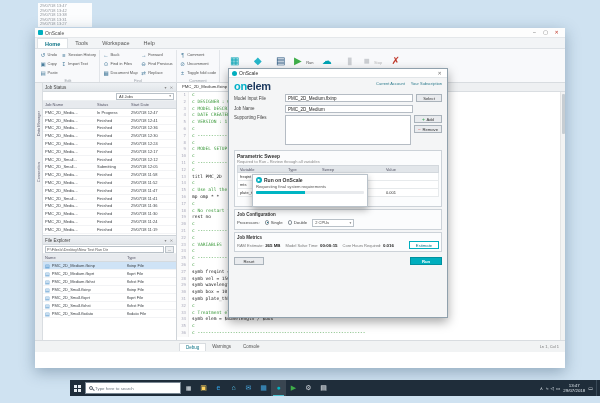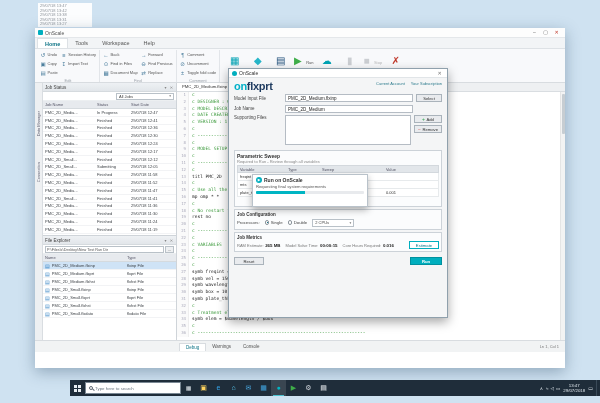--- a/index.html
+++ b/index.html
@@ -757,21 +757,21 @@
 </div>
 
 <div class="dialog">
   <div class="dtitle">
     <span class="dico"></span>
     <span class="dtext">OnScale</span>
     <span class="dclose">✕</span>
   </div>
   <div class="dtop">
     <span class="dlogo">
-      <span class="lg-on">on</span><span class="lg-scale">flxprt</span>
+      <span class="lg-on">on</span><span class="lg-scale">elem</span>
     </span>
     <span class="dlinks">
       <span>Current Account</span>
       <span>Your Subscription</span>
     </span>
   </div>
   <div class="dform">
     <div class="drow">
       <span class="dlabel">Model Input File</span>
       <span class="dinput">PMC_2D_Medium.flxinp</span>

